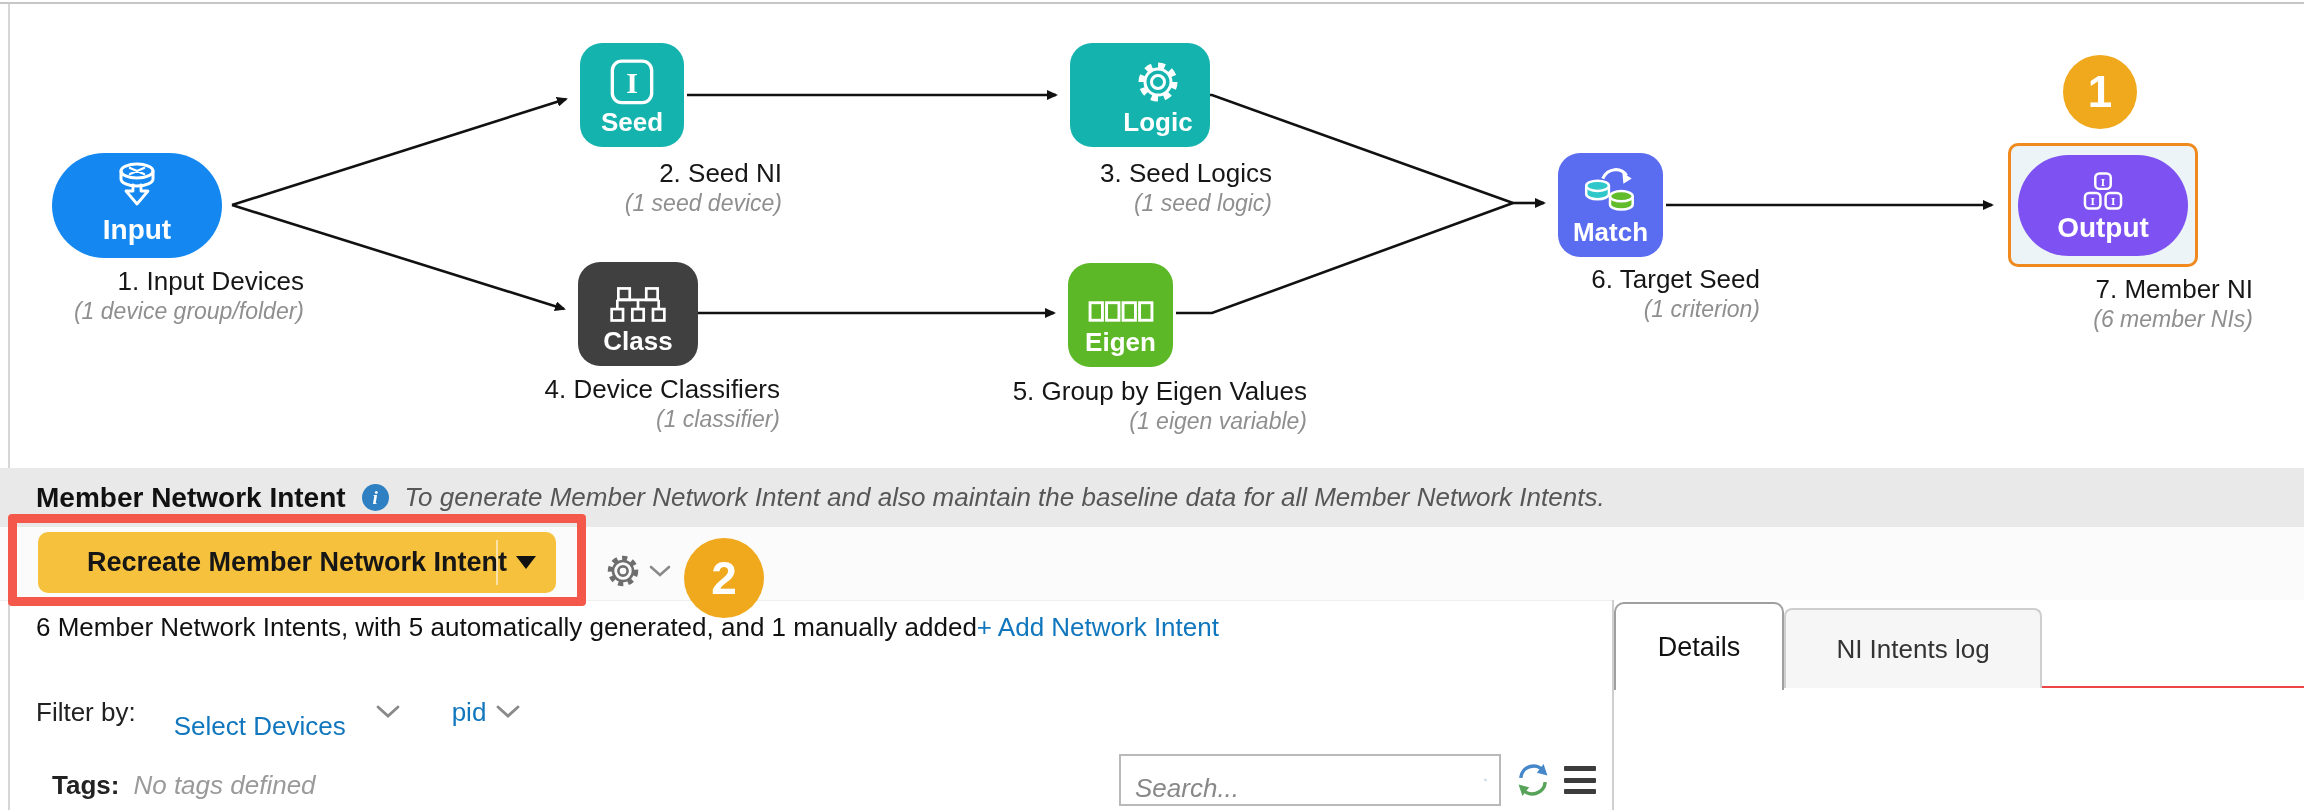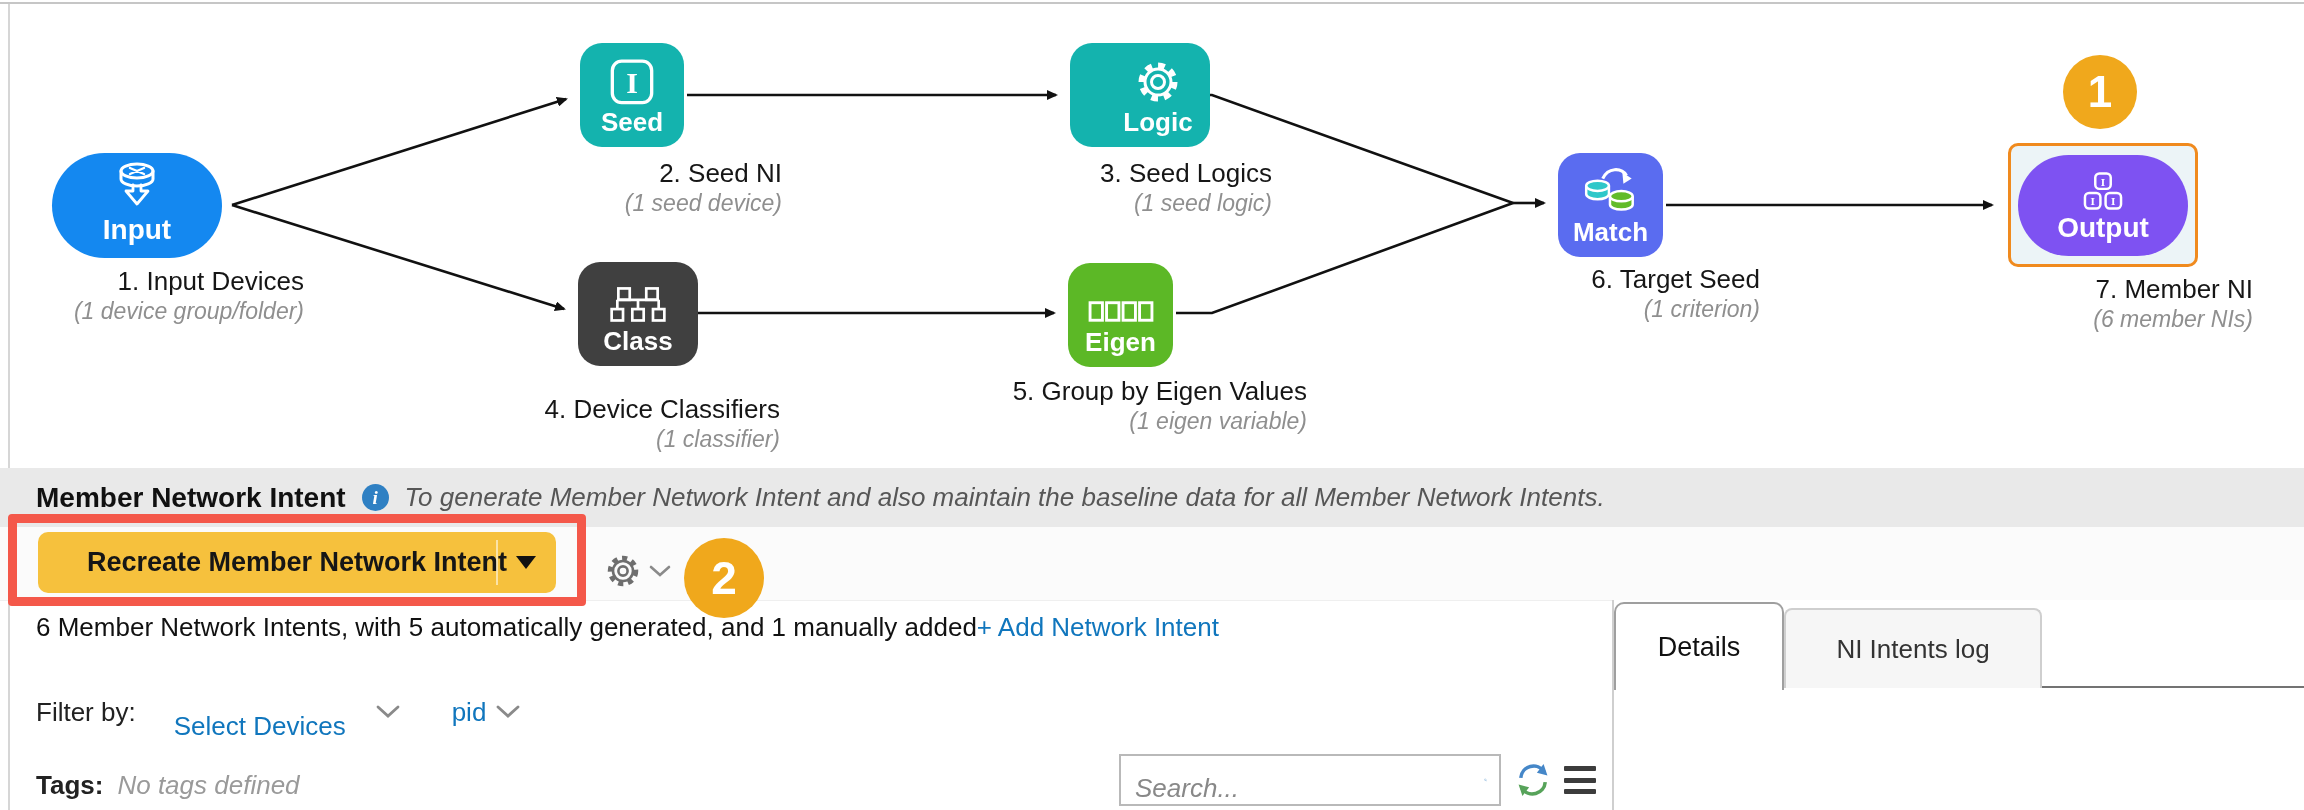--- a/index.html
+++ b/index.html
@@ -43,34 +43,34 @@
   .amber-btn .split{position:absolute;right:58px;top:8px;bottom:8px;width:2px;background:rgba(255,255,255,.55);}
   .amber-btn .caret{position:absolute;right:20px;width:0;height:0;border-left:10px solid transparent;
              border-right:10px solid transparent;border-top:13px solid #111;}
   .summary-row{position:absolute;left:36px;top:612px;height:42px;display:flex;align-items:flex-start;}
   .summary-row .txt{font-size:26px;color:#111;}
   .link{font-size:26px;color:#1076bd;cursor:pointer;text-decoration:none;}
   .filter-row{position:absolute;left:36px;top:692px;height:40px;display:flex;align-items:center;}
   .filter-row .lbl{font-size:26px;color:#222;}
   .blue-dd{font-size:26px;color:#1076bd;cursor:pointer;}
   .tags-row{position:absolute;left:36px;top:766px;height:38px;display:flex;align-items:center;gap:14px;}
-  .tags-row .lbl{font-size:26px;font-weight:700;color:#222;}
+  .tags-row .lbl{font-size:26px;font-weight:700;color:#222;margin-left:16px;}
   .tags-row .val{font-size:26px;font-style:italic;color:#9a9a9a;}
   .search-box{position:absolute;left:1119px;top:754px;width:382px;height:52px;border:2px solid #b9b9b9;
               background:#fff;box-sizing:border-box;display:flex;align-items:center;}
   .search-box input{border:0;outline:0;flex:1;height:100%;padding:17px 10px 0 14px;font-size:26px;
               font-style:italic;color:#555;font-family:inherit;background:transparent;}
   .search-box input::placeholder{color:#888;font-style:italic;}
   .hamburger{position:absolute;left:1564px;top:766px;width:32px;height:28px;cursor:pointer;
              display:flex;flex-direction:column;justify-content:space-between;}
   .hamburger div{height:5px;background:#3c3c3c;border-radius:1px;}
 
   
   .panel{position:absolute;left:1612px;top:600px;right:0;bottom:0;background:#fff;}
-  .panel .tabrow{position:absolute;left:0;top:0;right:0;height:88px;border-bottom:2px solid #737373;box-sizing:border-box;}
+  .panel .tabrow{position:absolute;left:0;top:0;right:0;height:88px;border-bottom:2px solid #ef4444;box-sizing:border-box;}
   .tab{position:absolute;display:flex;align-items:center;justify-content:center;cursor:pointer;box-sizing:border-box;}
   .tab.active{left:0;top:2px;width:170px;height:88px;background:#fff;border:2px solid #9f9f9f;border-bottom:none;
               border-radius:10px 10px 0 0;font-size:27px;color:#111;z-index:2;}
   .tab.idle{left:170px;top:8px;width:258px;height:80px;background:#f6f6f6;border:2px solid #cfcfcf;border-bottom:none;
               border-radius:8px 8px 0 0;font-size:26px;color:#333;z-index:1;}
   svg text{font-family:"Liberation Serif","DejaVu Serif",serif;}
 </style>
 </head>
 <body>
 
@@ -144,21 +144,21 @@
         <path d="M10,14 V23 M30,14 V23 M50,14 V23"></path>
         <rect x="11" y="3" width="11" height="11"></rect>
         <rect x="38" y="3" width="11" height="11"></rect>
         <rect x="4.5" y="23" width="11" height="11"></rect>
         <rect x="24.5" y="23" width="11" height="11"></rect>
         <rect x="44.5" y="23" width="11" height="11"></rect>
       </g>
     </svg>
     <div class="nlabel">Class</div>
   </div>
-  <div class="ncap" style="left:480px;top:394px;width:300px;">
+  <div class="ncap" style="left:480px;top:374px;width:300px;">
     <div class="t">4. Device Classifiers</div>
     <div class="s">(1 classifier)</div>
   </div>
 
   <div class="node sq" style="left:1068px;top:263px;width:105px;height:104px;background:#5cb826;">
     <svg class="nicon" width="66" height="34" viewBox="0 0 64 30">
       <g fill="none" stroke="#fff" stroke-width="2.8">
         <rect x="2" y="6" width="12" height="17"></rect>
         <rect x="18" y="6" width="12" height="17"></rect>
         <rect x="34" y="6" width="12" height="17"></rect>

